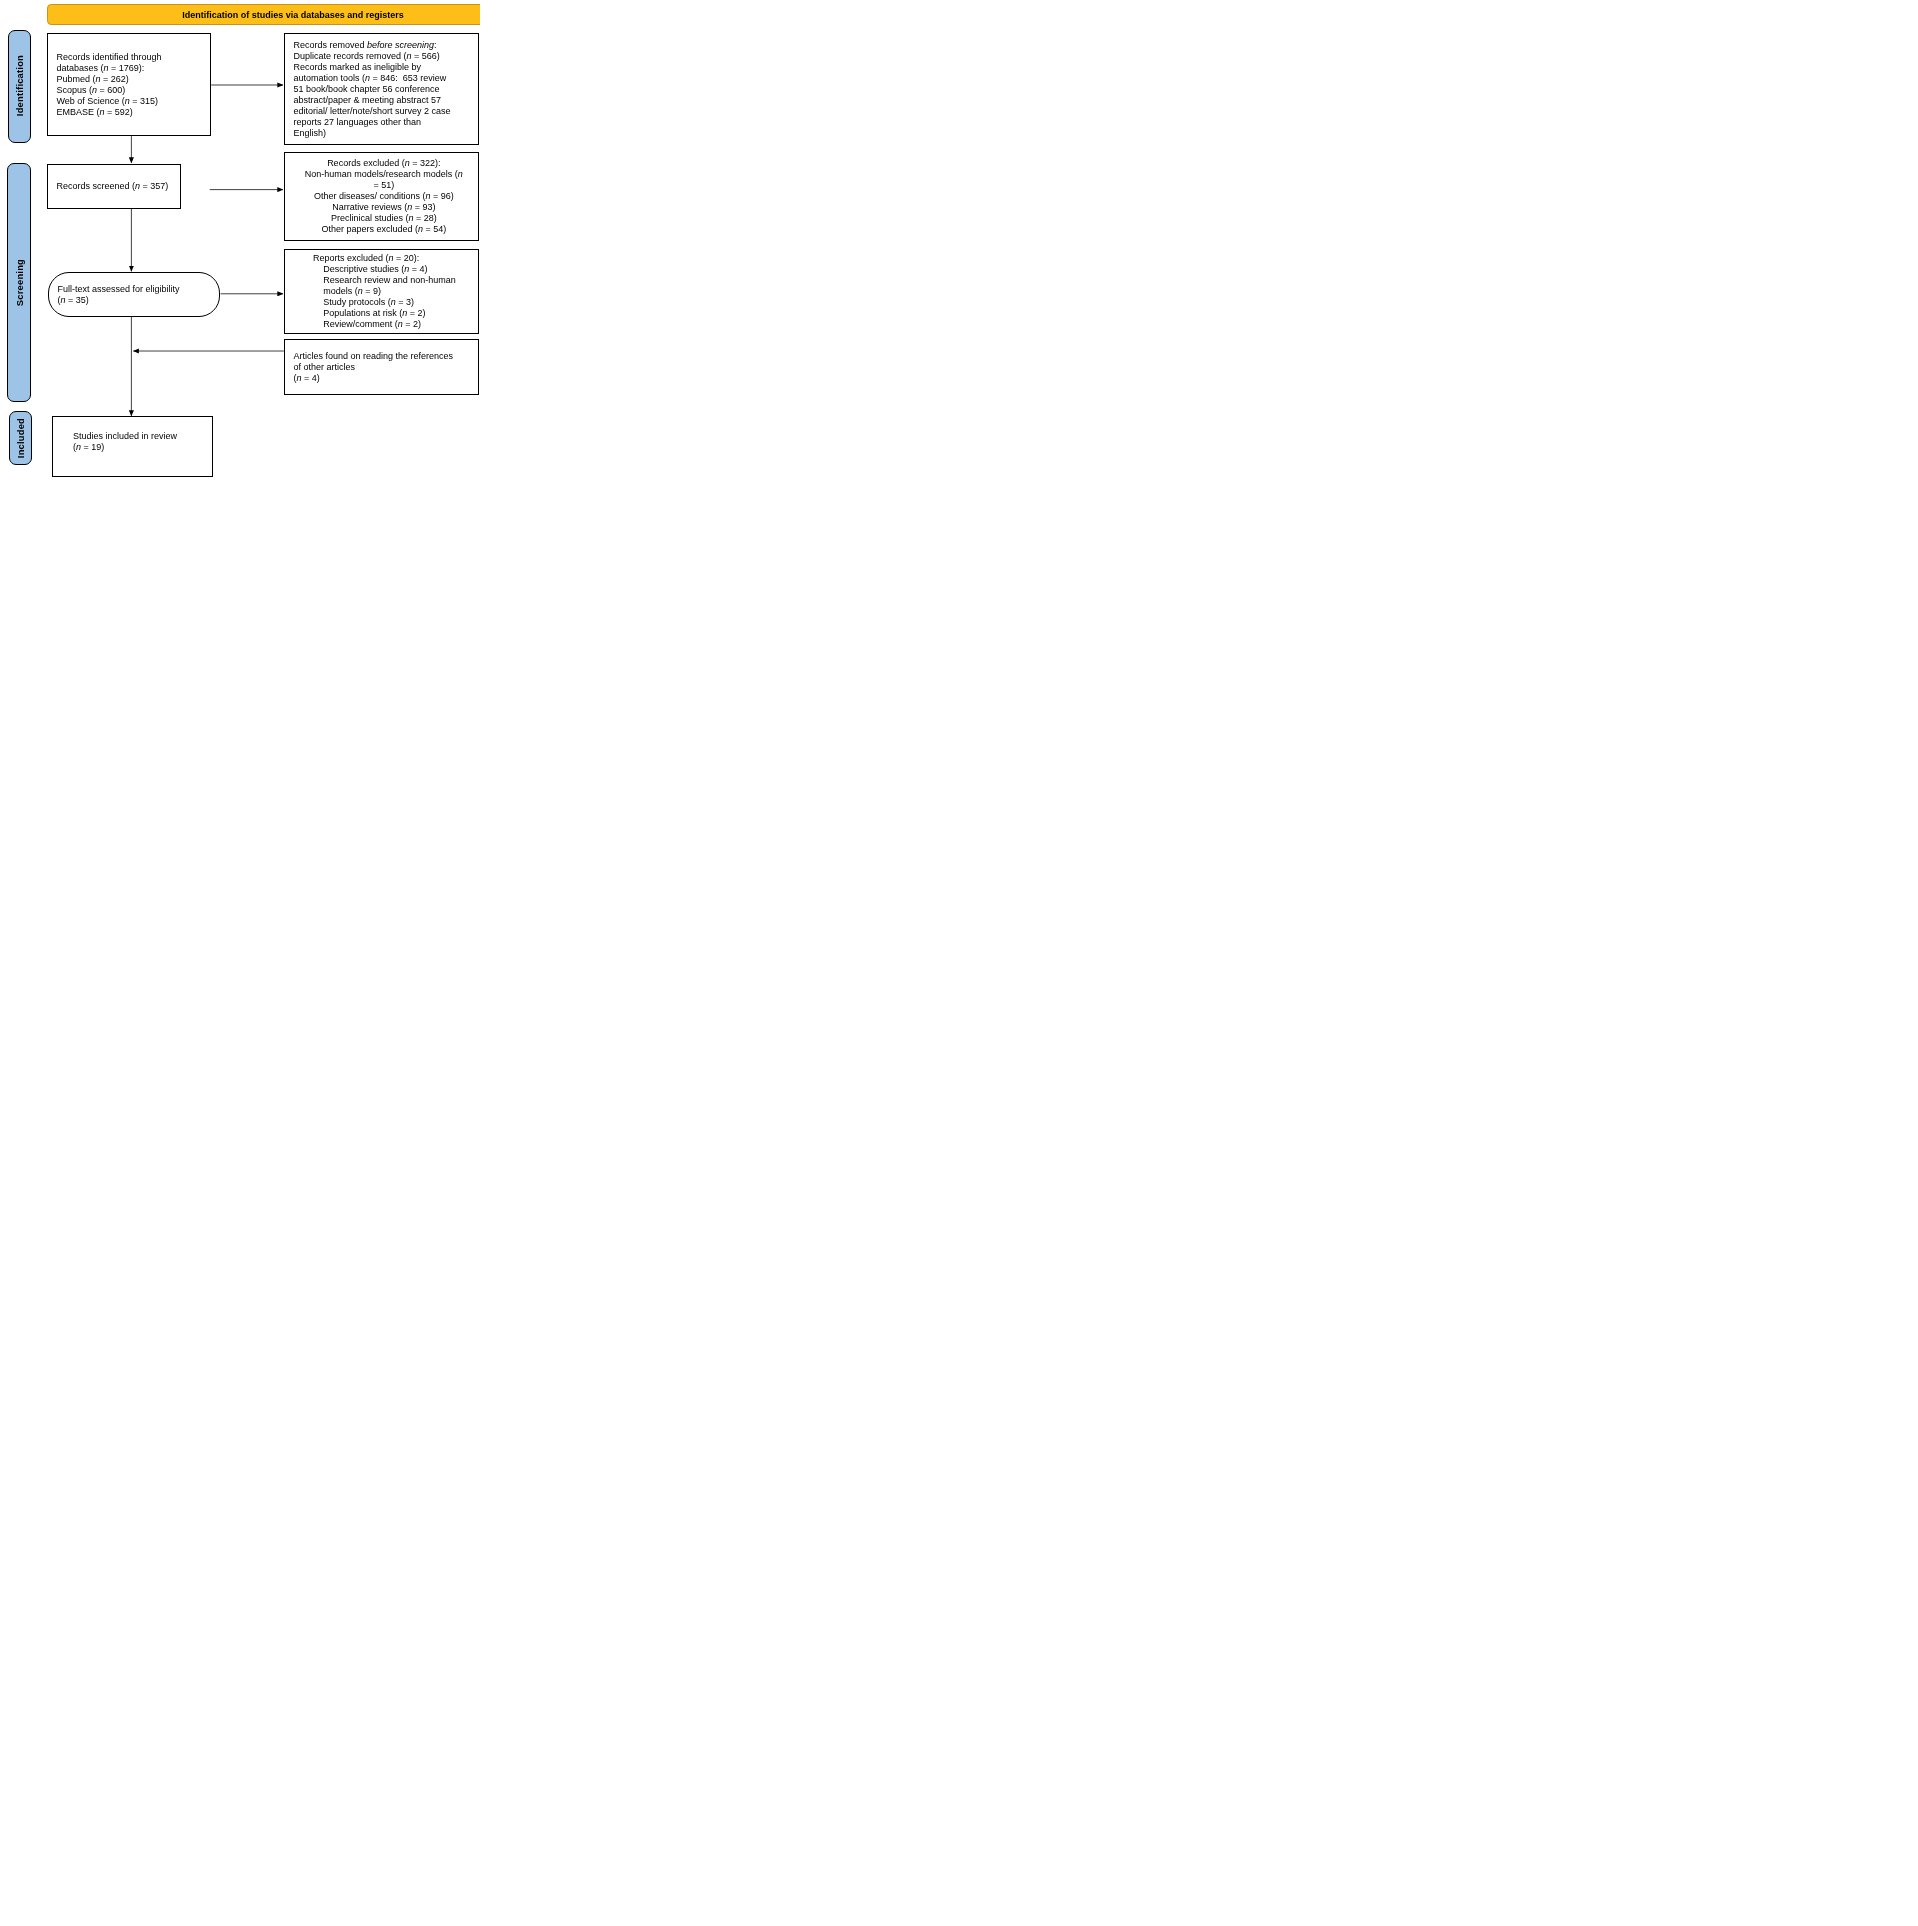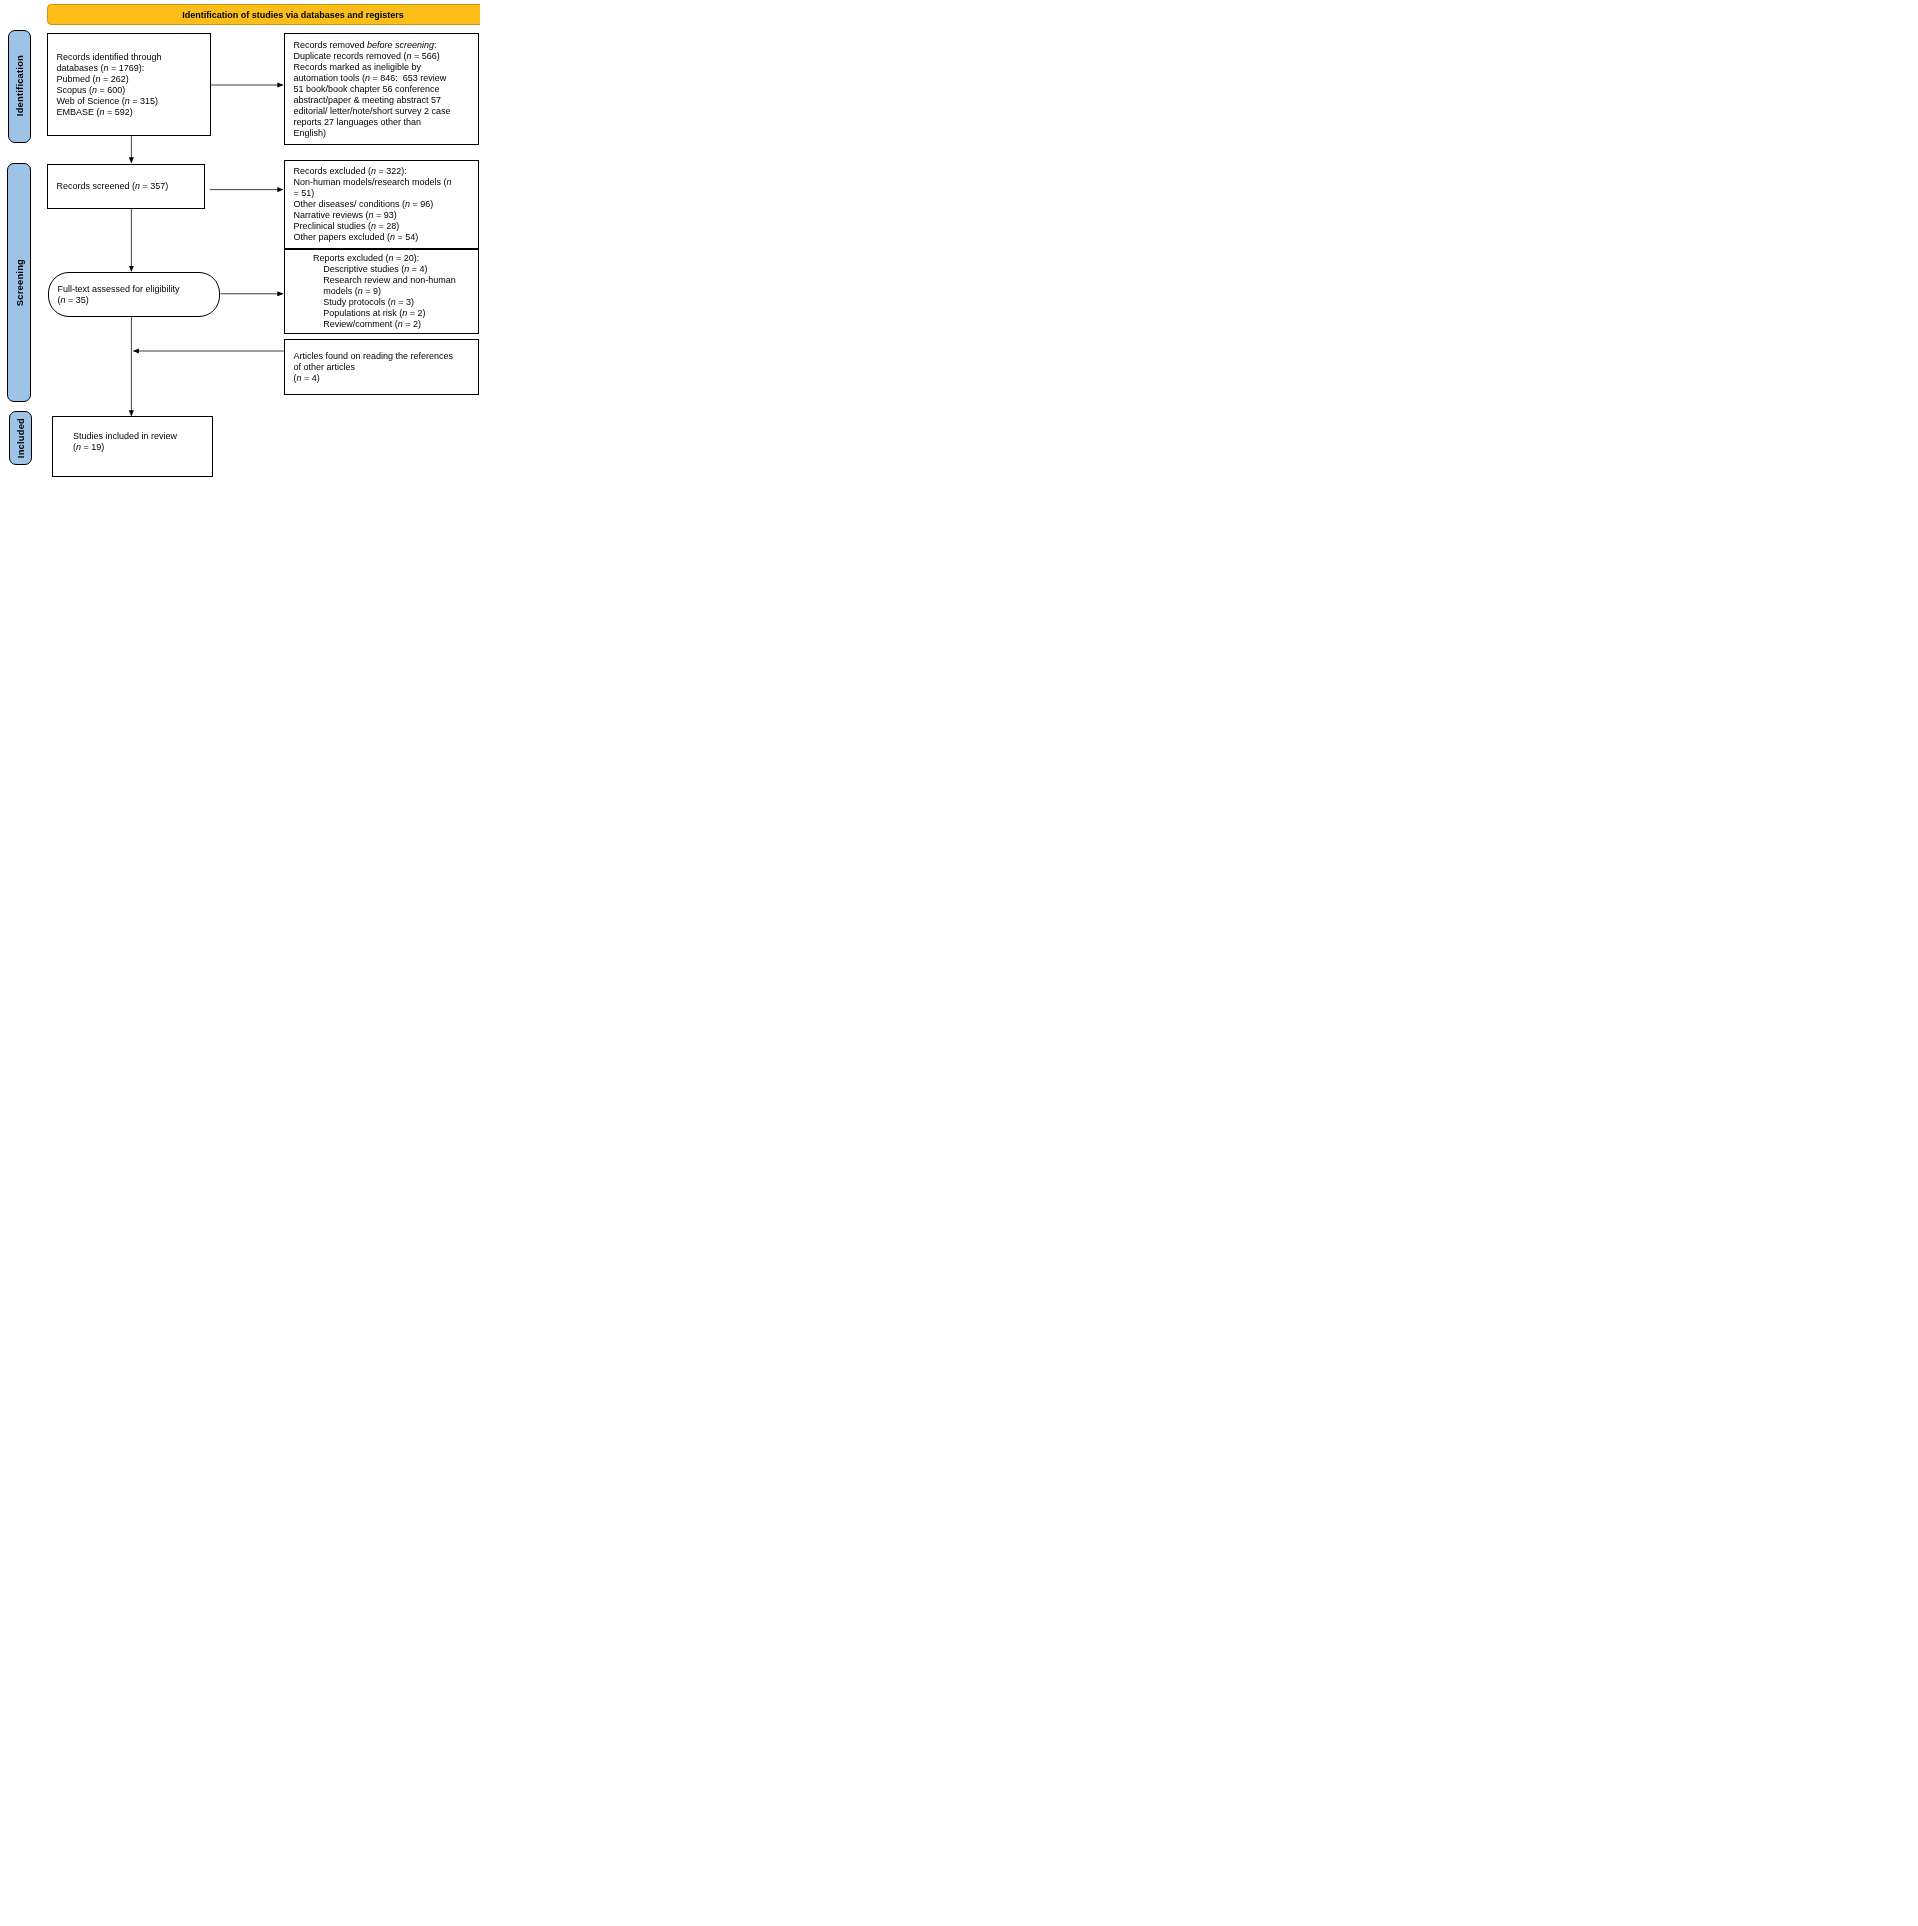--- a/index.html
+++ b/index.html
@@ -53,22 +53,22 @@
   }
   .pbox.thick{border-width:1.6px;}
   .pbox.top-align{justify-content:flex-start;padding-top:14px;padding-left:20px;}
   .tl{white-space:pre-wrap;}
   .tl.ind{padding-left:10.3px;}
   #stage-identification{left:8px;top:29.5px;width:23px;height:113px;}
   #stage-screening{left:7px;top:163px;width:24.4px;height:239px;}
   #stage-included{left:9px;top:411px;width:22.5px;height:54px;}
   #box-identified{left:47px;top:33px;width:164px;height:103px;}
   #box-removed{left:284px;top:33px;width:195px;height:112px;}
-  #box-screened{left:47px;top:164px;width:158px;height:45px;}
-  #box-records-excluded{left:284px;top:160px;width:195px;height:89px;}
+  #box-screened{left:47px;top:164px;width:134px;height:45px;}
+  #box-records-excluded{left:284px;top:152px;width:195px;height:89px;align-items:center;}
   #box-fulltext{left:48px;top:272px;width:172px;height:45px;border-radius:21px;}
   #box-reports-excluded{left:284px;top:249px;width:195px;height:85px;padding-left:28px;}
   #box-references{left:284px;top:339px;width:195px;height:56px;}
   #box-included{left:52px;top:416px;width:161px;height:61px;}
   .arrow{stroke:var(--arrow,#000);stroke-width:1.6;}
 </style>
 </head>
 <body>
 
 <div id="canvas">

